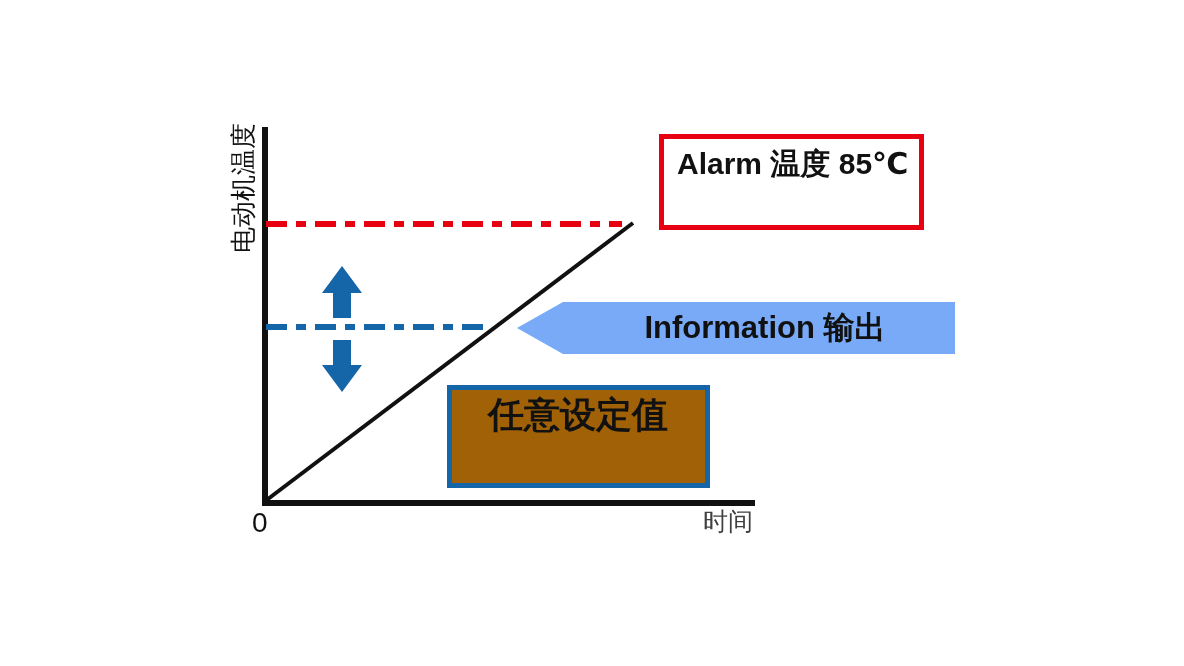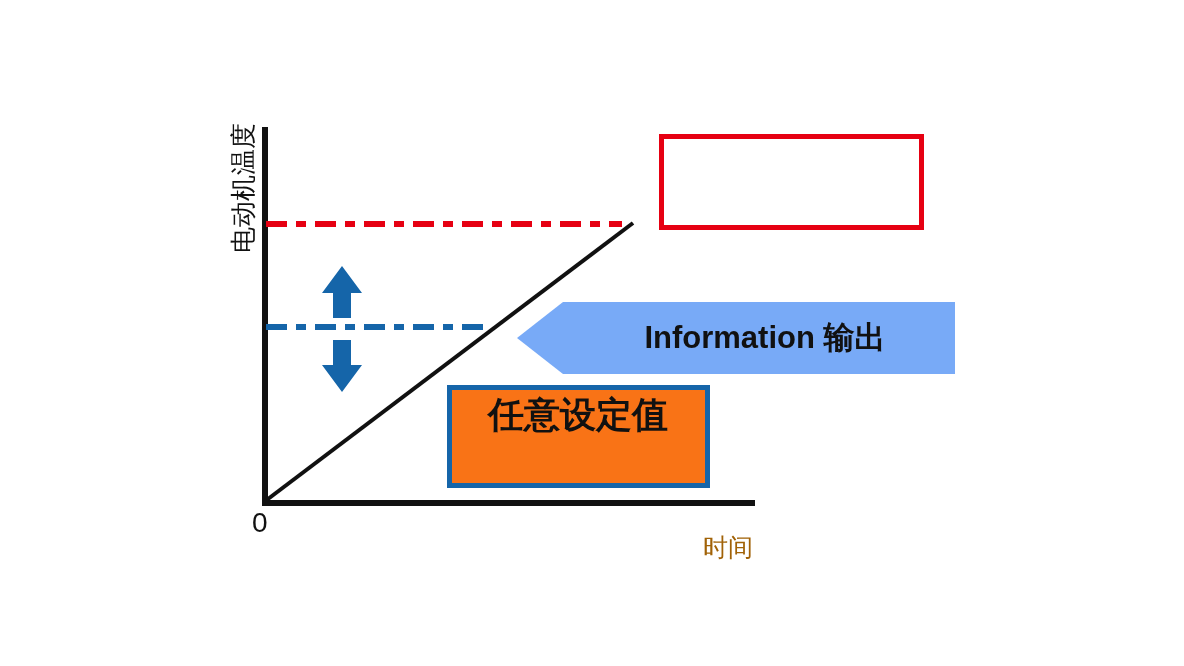--- a/index.html
+++ b/index.html
@@ -13,37 +13,37 @@
   .axis-ylabel{
     position:absolute;left:153px;top:174px;width:180px;height:28px;
     transform:rotate(-90deg);
     font-size:26px;line-height:28px;text-align:center;color:#111111;
     white-space:nowrap;
   }
   .axis-origin{
     position:absolute;left:252px;top:508px;font-size:28px;line-height:30px;color:#111111;
   }
   .axis-xlabel{
-    position:absolute;left:703px;top:533px;font-size:25px;line-height:28px;color:#a16207;
+    position:absolute;left:703px;top:507px;font-size:25px;line-height:28px;color:#404040;
   }
 
   .alarm-box{
     position:absolute;left:659px;top:134px;width:265px;height:96px;
     box-sizing:border-box;border:5px solid #E60012;background:#FFFFFF;
     padding:5px 0 0 13px;font-size:30px;line-height:39px;font-weight:600;
     white-space:nowrap;
   }
   .setpoint-box{
     position:absolute;left:447px;top:385px;width:263px;height:103px;
-    box-sizing:border-box;border:5px solid #1565A9;background:#f97316;
+    box-sizing:border-box;border:5px solid #1565A9;background:#a16207;
     padding:3px 0 0 36px;font-size:36px;line-height:43px;font-weight:600;
     white-space:nowrap;
   }
   .info-banner{
-    position:absolute;left:517px;top:302px;width:438px;height:72px;
+    position:absolute;left:517px;top:302px;width:438px;height:52px;
     background:#78AAF7;
     clip-path:polygon(0 50%,10.5% 0,100% 0,100% 100%,10.5% 100%);
     display:flex;align-items:center;justify-content:center;
     padding-left:58px;box-sizing:border-box;
     font-size:31px;font-weight:600;color:#111111;white-space:nowrap;
   }
   .callout-line{display:block;}
 </style>
 </head>
 <body>
@@ -63,20 +63,21 @@
 
     <polygon points="342,266 362,293 351,293 351,318 333,318 333,293 322,293" fill="#1565A9"></polygon>
     <polygon points="342,392 362,365 351,365 351,340 333,340 333,365 322,365" fill="#1565A9"></polygon>
   </svg>
 
   <div class="axis-ylabel">电动机温度</div>
   <div class="axis-origin">0</div>
   <div class="axis-xlabel">时间</div>
 
   <div class="alarm-box">
+    <span class="callout-line">Alarm 温度 85℃</span>
   </div>
 
   <div class="info-banner">
     <span>Information 输出</span>
   </div>
 
   <div class="setpoint-box">
     <span class="callout-line">任意设定值</span>
   </div>
 

